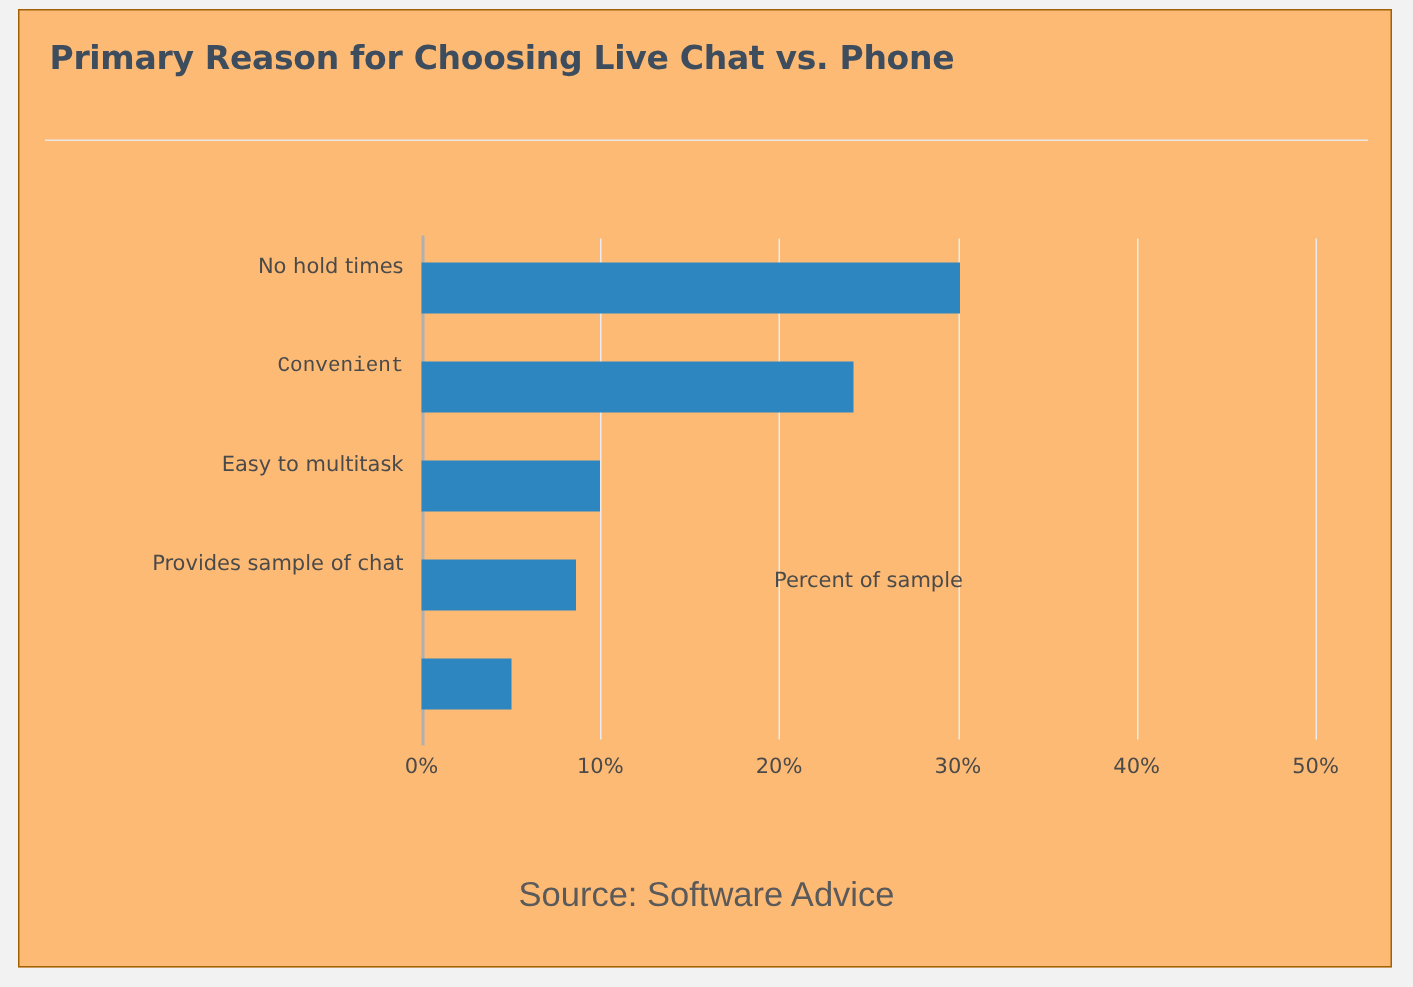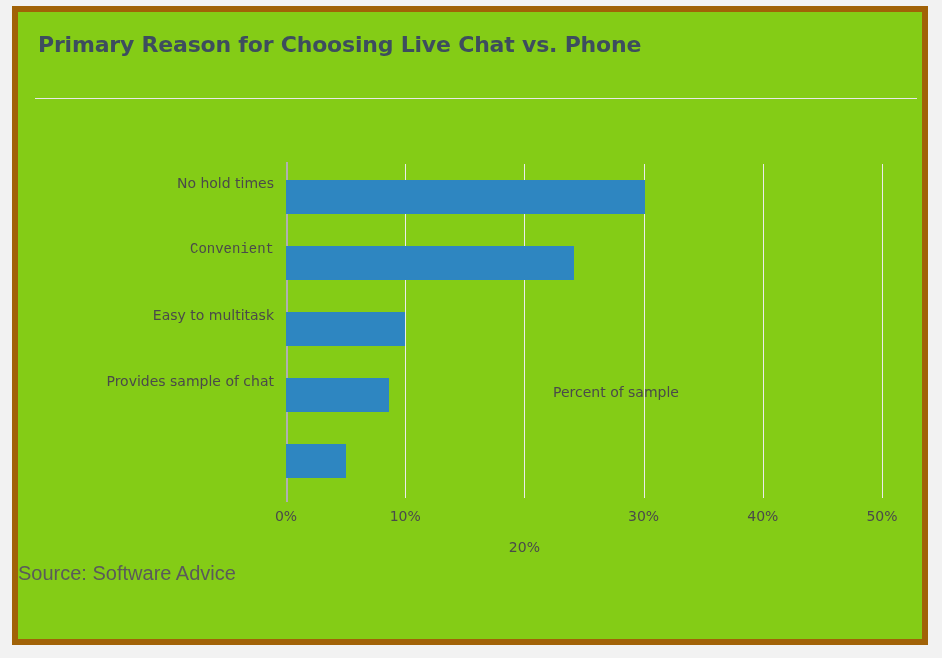--- a/index.html
+++ b/index.html
@@ -13,22 +13,22 @@
     font-family: "DejaVu Sans", sans-serif;
     overflow: hidden;
   }
 
   #card {
     position: absolute;
     left: 12px;
     top: 6px;
     width: 916px;
     height: 639px;
-    background: #84cc16;
-    border: 6px solid #a16207;
+    background: #fdba74;
+    border: 1px solid #a16207;
     box-sizing: border-box;
   }
 
   #chart-title {
     position: absolute;
     left: 20px;
     top: 20px;
     font-size: 22px;
     font-weight: bold;
     color: #3d4d5e;
@@ -117,29 +117,29 @@
   }
 
   #x-axis-title {
     position: absolute;
     left: 268px;
     top: 372px;
     width: 596px;
     text-align: center;
     font-size: 14px;
     color: #4a4a4a;
-    padding-left: 32px;
   }
 
   #source-note {
     position: absolute;
     left: 0;
-    top: 550px;
+    top: 576px;
     width: 916px;
-    font-size: 20px;
+    text-align: center;
+    font-size: 23px;
     color: #5a5a5a;
     font-family: "Liberation Sans", sans-serif;
   }
 </style>
 </head>
 <body>
 
 <div id="card">
 
   <div id="chart-title">Primary Reason for Choosing Live Chat vs. Phone</div>
@@ -155,21 +155,21 @@
       <div id="gridlines">
           <div class="gridline" style="left: 119.2px;"></div>
           <div class="gridline" style="left: 238.4px;"></div>
           <div class="gridline" style="left: 357.6px;"></div>
           <div class="gridline" style="left: 476.8px;"></div>
           <div class="gridline" style="left: 596px;"></div>
         </div>
       <div id="ticks">
           <div class="tick-label" style="left: 0px;">0%</div>
           <div class="tick-label" style="left: 119.2px;">10%</div>
-          <div class="tick-label" style="left: 238.4px; margin-top: 31px;">20%</div>
+          <div class="tick-label" style="left: 238.4px;">20%</div>
           <div class="tick-label" style="left: 357.6px; text-align: center;">30%</div>
           <div class="tick-label" style="left: 476.8px;">40%</div>
           <div class="tick-label" style="left: 596px;">50%</div>
         </div>
 
       <div id="bars">
           <div class="bar-row" style="top: 0px;">
             <div class="cat-label">No hold times</div>
             <div class="bar" title="No hold times: 30.1%" style="width: 358.792px; background: rgb(46, 134, 193);"></div>
           </div>

